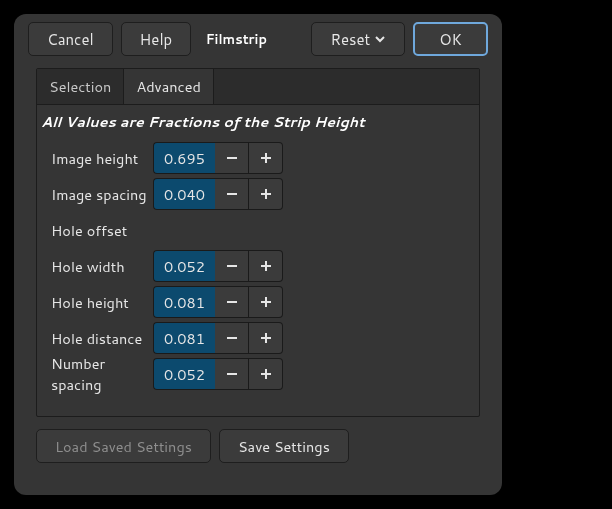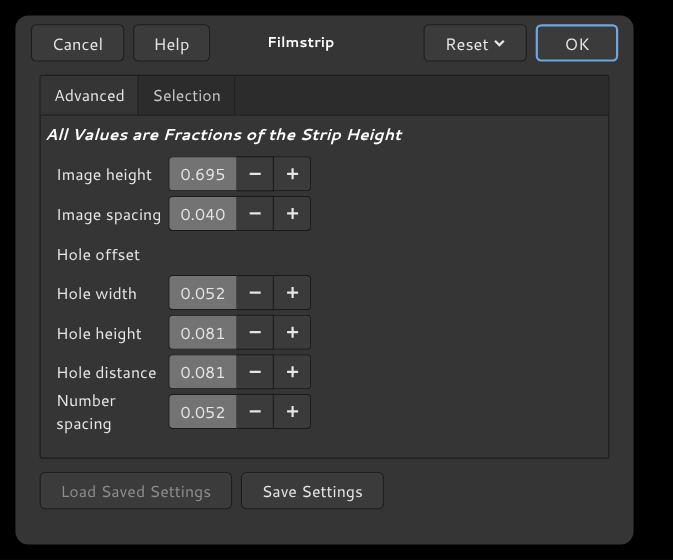--- a/index.html
+++ b/index.html
@@ -1,18 +1,18 @@
 <!DOCTYPE html>
 <html><head>
 <meta charset="utf-8">
 <style>
   * { box-sizing: border-box; margin: 0; padding: 0; font-family: "Segoe UI", "Cantarell", sans-serif; }
   body { background: #000; width: 612px; height: 509px; overflow: hidden; }
   .window {
-    position: absolute; left: 14px; top: 14px; width: 562px; height: 481px;
+    position: absolute; left: 14px; top: 14px; width: 488px; height: 481px;
     background: #353535; border-radius: 12px; overflow: hidden;
   }
   .titlebar {
     display: flex; align-items: center; padding: 8px 14px 12px 14px; gap: 8px;
   }
   .btn {
     background: #3b3b3b; color: #e6e6e6; border: 1px solid #1e1e1e;
     border-radius: 5px; height: 34px; padding: 0 18px; font-size: 15px;
     display: inline-flex; align-items: center; justify-content: center; cursor: pointer;
   }
@@ -33,21 +33,21 @@
   .tab.inactive { background: #2c2c2c; color: #c8c8c8; }
   .tabs .spacer { flex: 1; background: #2c2c2c; }
   .section-title { color: #fff; font-weight: 600; font-size: 14.5px; padding: 6px 4px 8px 4px; font-style: italic; }
   .body { padding: 0 12px 24px 12px; }
   .row { display: flex; align-items: center; height: 36px; }
   .row-label { color: #e6e6e6; font-size: 14.5px; width: 104px; padding-left: 2px; }
   .spin {
     display: flex; align-items: stretch; height: 32px;
   }
   .spin-input {
-    width: 62px; background: #737373; color: #e6e6e6; border: 1px solid #1a1a1a;
+    width: 62px; background: #0c4a6e; color: #e6e6e6; border: 1px solid #1a1a1a;
     border-right: none; border-radius: 4px 0 0 4px; padding: 0 10px; font-size: 14.5px;
     text-align: left;
   }
   .spin-btn {
     width: 34px; background: #3b3b3b; border: 1px solid #1a1a1a; border-left: none;
     display: flex; align-items: center; justify-content: center; cursor: pointer;
   }
   .spin-btn.minus { border-radius: 0; }
   .spin-btn.plus { border-radius: 0 4px 4px 0; }
   .icon-line { stroke: #e6e6e6; stroke-width: 2; }
@@ -70,22 +70,22 @@
         <svg class="chevron" viewBox="0 0 12 12">
           <path d="M2 4 L6 8 L10 4" fill="none" stroke="#e6e6e6" stroke-width="2"></path>
         </svg>
       </button>
       <button class="btn ok-btn">OK</button>
     </div>
   </div>
 
   <div class="content">
     <div class="tabs">
+      <div class="tab inactive">Selection</div>
       <div class="tab">Advanced</div>
-      <div class="tab inactive">Selection</div>
       <div class="spacer"></div>
     </div>
     <div class="section-title">All Values are Fractions of the Strip Height</div>
     <div class="body" id="params-body">
         <div class="row">
           <div class="row-label">Image height</div>
           <div class="spin">
             <input class="spin-input" value="0.695" style="">
             <div class="spin-btn minus">
               <svg width="14" height="14" viewBox="0 0 14 14">

